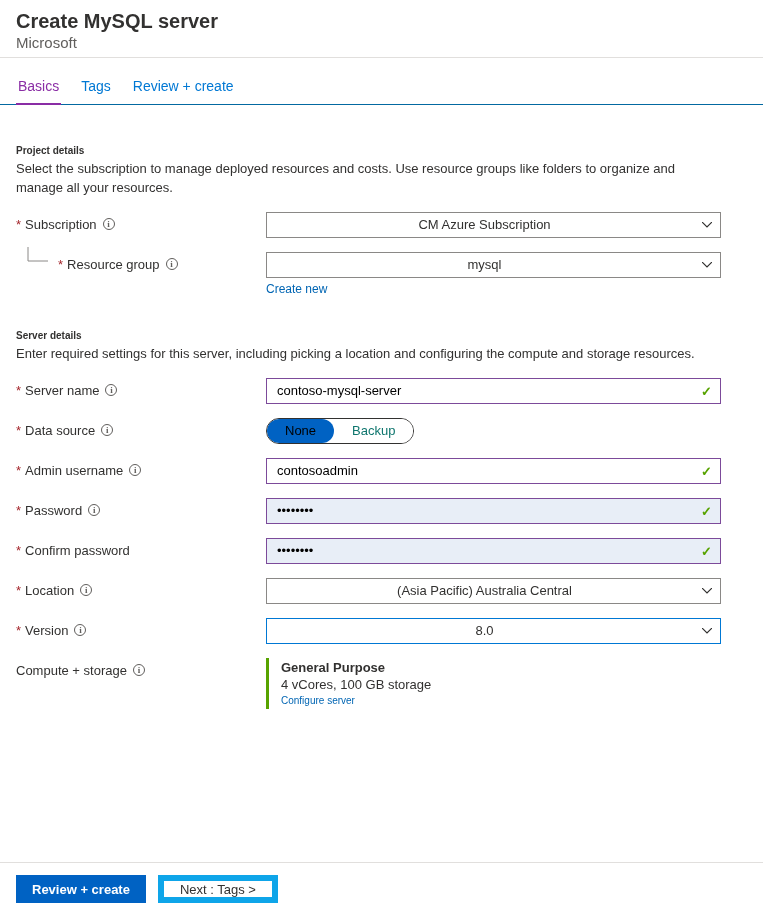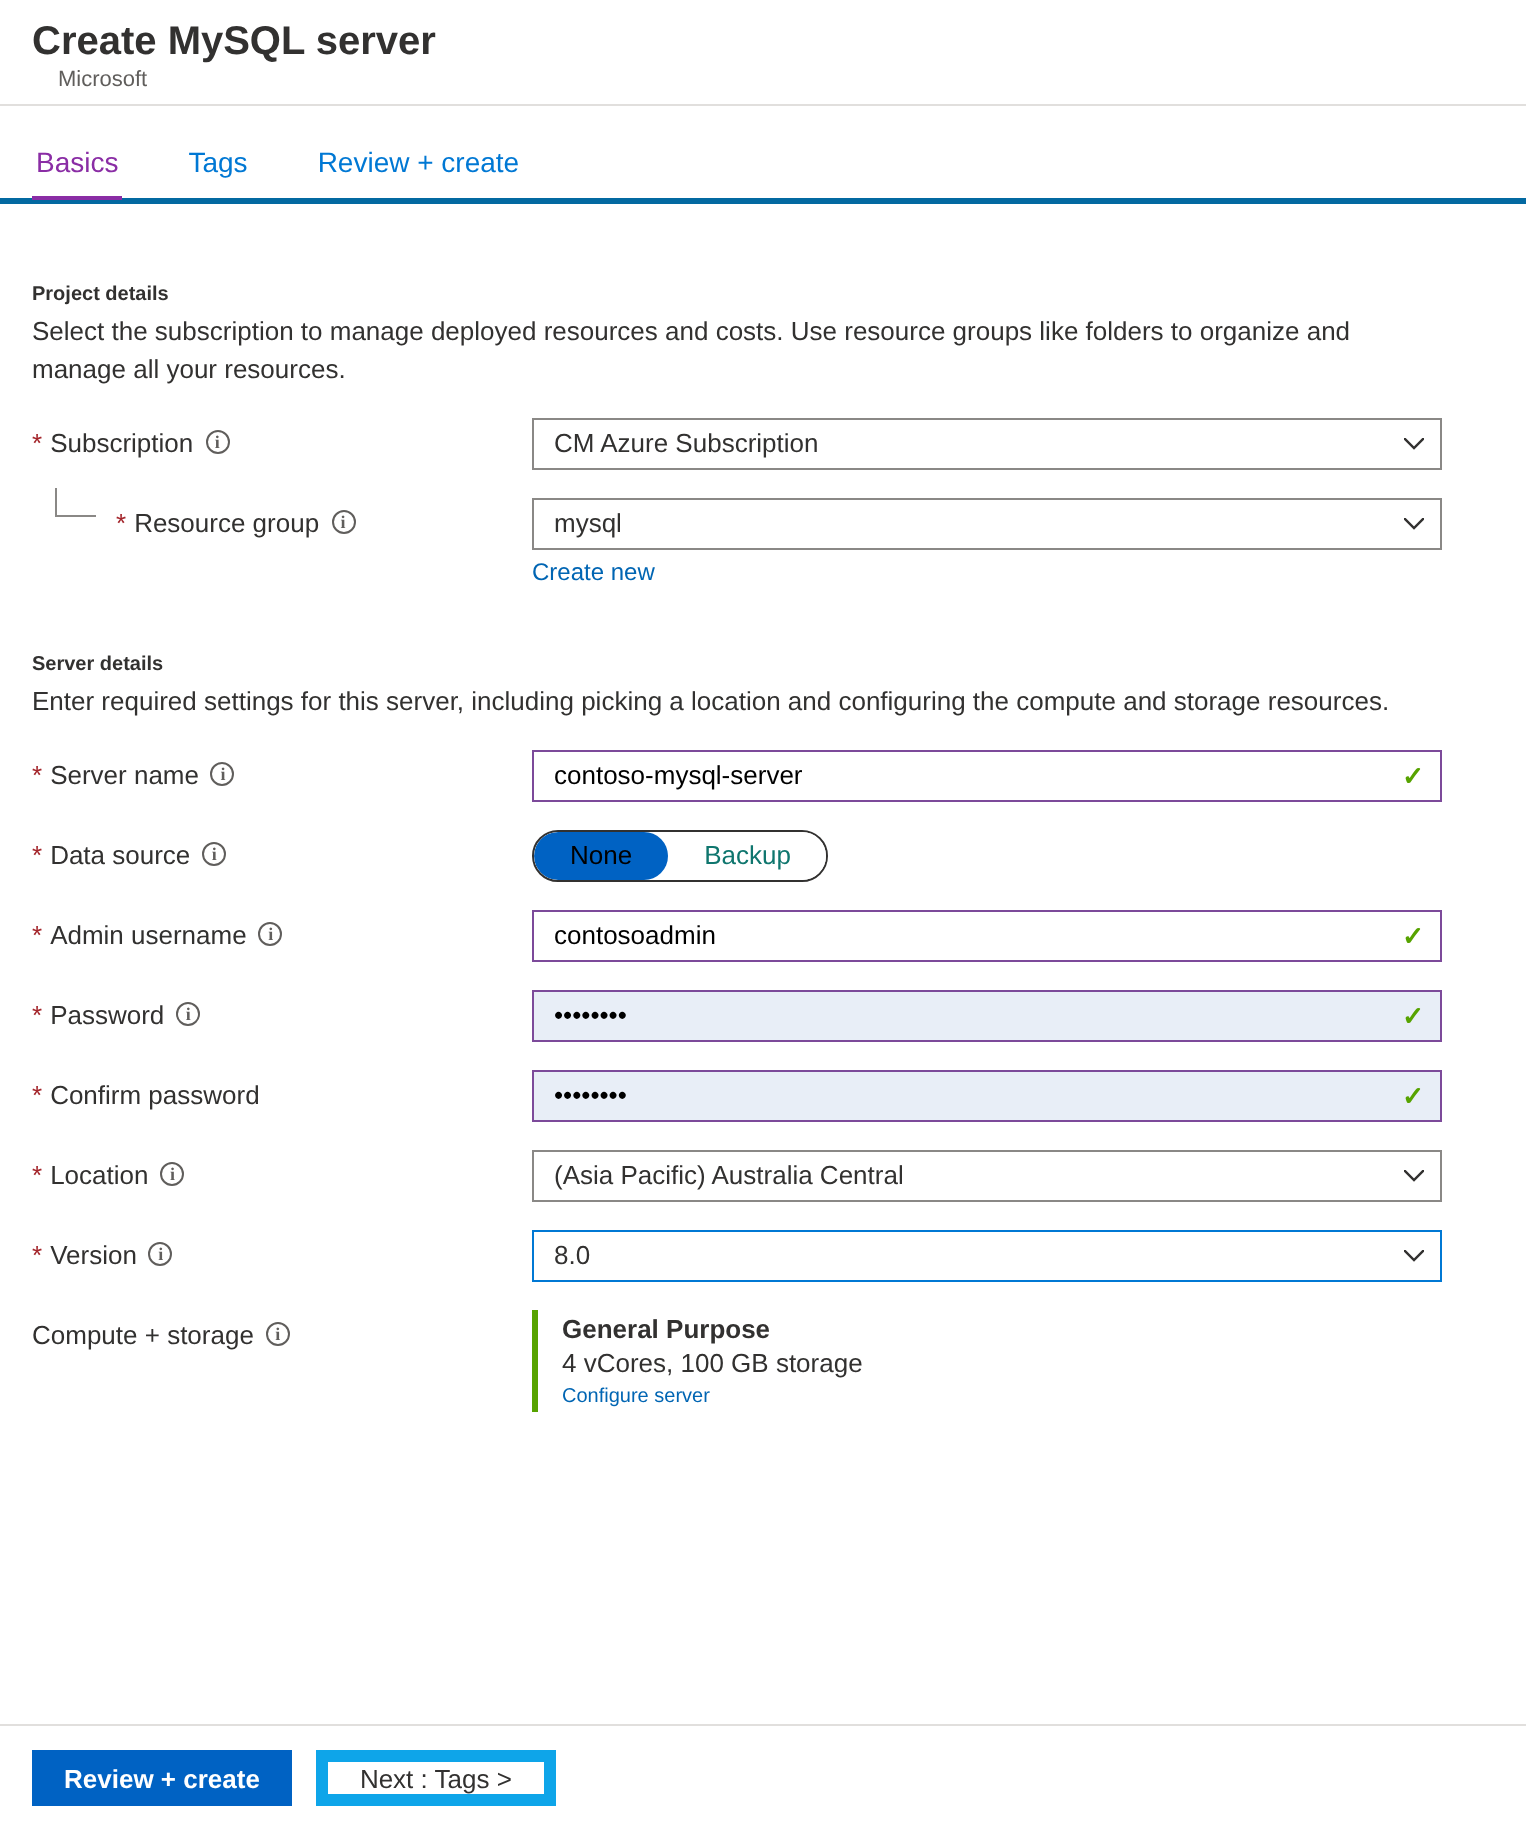--- a/index.html
+++ b/index.html
@@ -17,31 +17,30 @@
     padding: 8px 16px 6px 16px;
     border-bottom: 1px solid #e1dfdd;
   }
   .page-title {
     font-size: 20px;
     font-weight: 600;
     margin:0;
     line-height: 1.3;
   }
   .page-subtitle {
-    font-size: 11px;
+    font-size: 15px;
     color: #605e5c;
     margin-top: 0;
-    margin-left: 13px;
   }
 
   .tabs {
     display:flex;
-    gap: 31px;
+    gap: 18px;
     padding: 16px 16px 0 16px;
-    border-bottom: 3px solid #0369a1;
+    border-bottom: 1px solid #0369a1;
   }
   .tab {
     padding: 4px 2px 10px 2px;
     font-size: 14px;
     color: #0078d4;
     cursor: pointer;
     position: relative;
   }
   .tab.active {
     color: #8a2da5;
@@ -104,20 +103,21 @@
     width:100%;
     height:26px;
     border:1px solid #8a8886;
     background:#fff;
     font-size:13px;
     padding: 0 28px 0 10px;
     position:relative;
     display:flex;
     align-items:center;
     cursor:pointer;
+    justify-content:center;
   }
   .select-like .chevron,
   .text-input .chevron {
     position:absolute;
     right:8px;
     top:50%;
     transform:translateY(-50%);
   }
   .chevron svg { display:block; }
 

